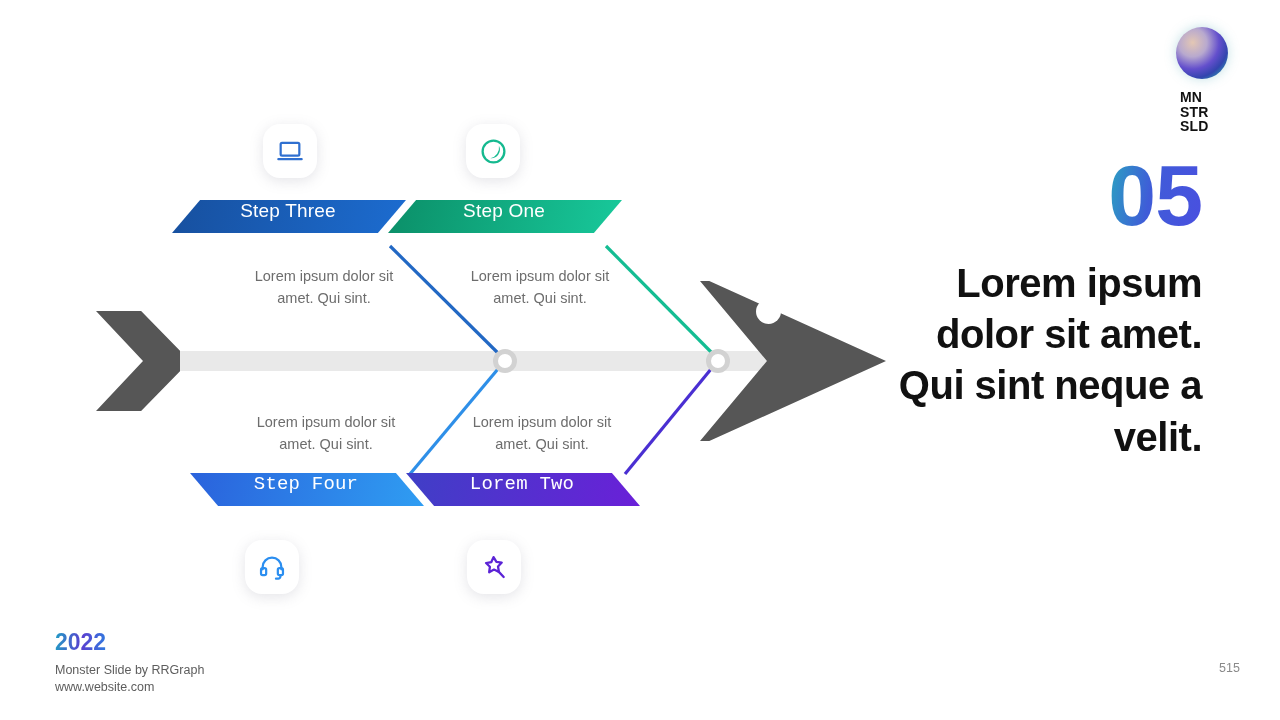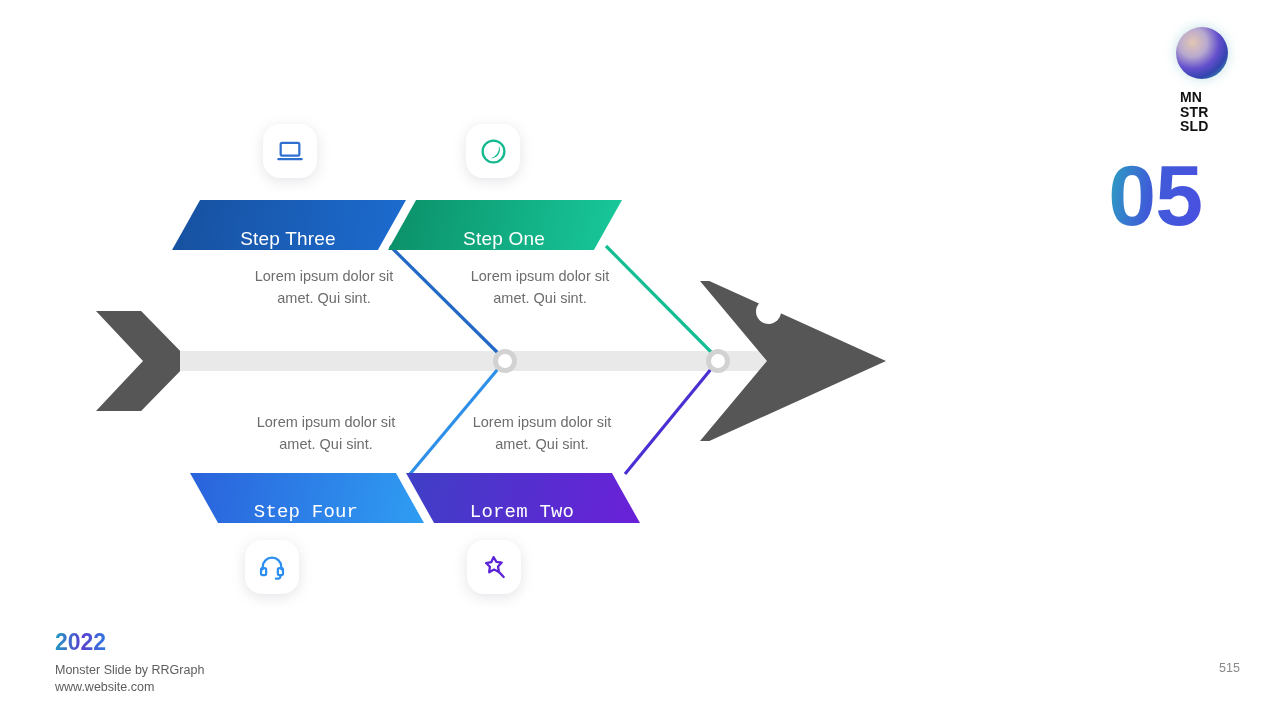--- a/index.html
+++ b/index.html
@@ -125,23 +125,23 @@
     background: #ffffff;
     border: 5px solid #d2d2d2;
     z-index: 6;
   }
   #node-left  { left: 493px; top: 349px; }
   #node-right { left: 706px; top: 349px; }
 
   
   .step-bar {
     position: absolute;
-    height: 50px;
+    height: 33px;
     display: flex;
-    align-items: flex-end;
+    align-items: flex-start;
     color: #ffffff;
     font-size: 19px;
     letter-spacing: 0.2px;
     z-index: 4;
   }
   .step-bar .bar-label {
     position: relative;
     z-index: 2;
     width: 100%;
     text-align: center;
@@ -242,20 +242,21 @@
 <div id="slide">
 
   <div id="logo-mark"></div>
   <div id="logo-text">
     <span>MN</span>
     <span>STR</span>
     <span>SLD</span>
   </div>
 
   <div id="big-number">05</div>
+  <div id="headline">Lorem ipsum dolor sit amet. Qui sint neque a velit.</div>
 
   <div id="fishbone">
 
     <div class="tail-chevron"></div>
     <div id="spine"></div>
     <div class="fish-head"></div>
     <div class="fish-eye"></div>
 
     <svg width="960" height="640" style="position:absolute;left:0;top:0;z-index:3;">
       <line x1="390" y1="246" x2="503" y2="358" stroke="#2268c4" stroke-width="3.2"></line>

